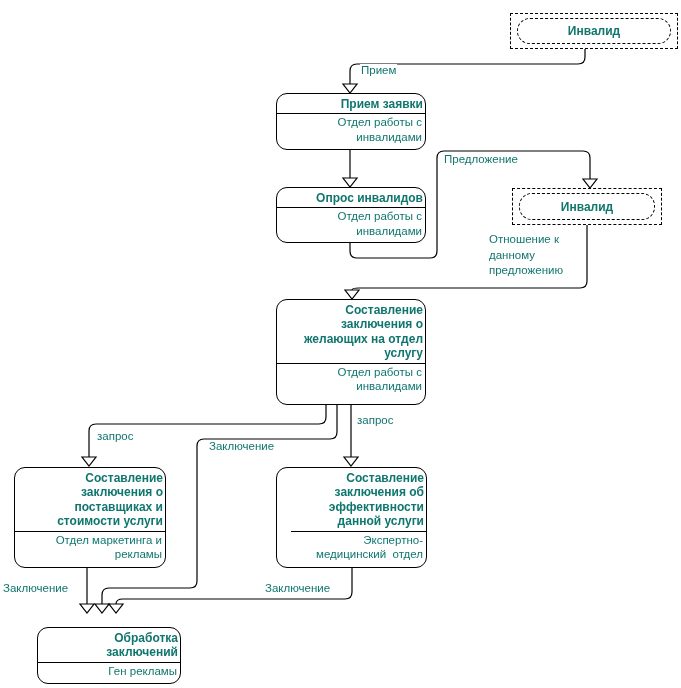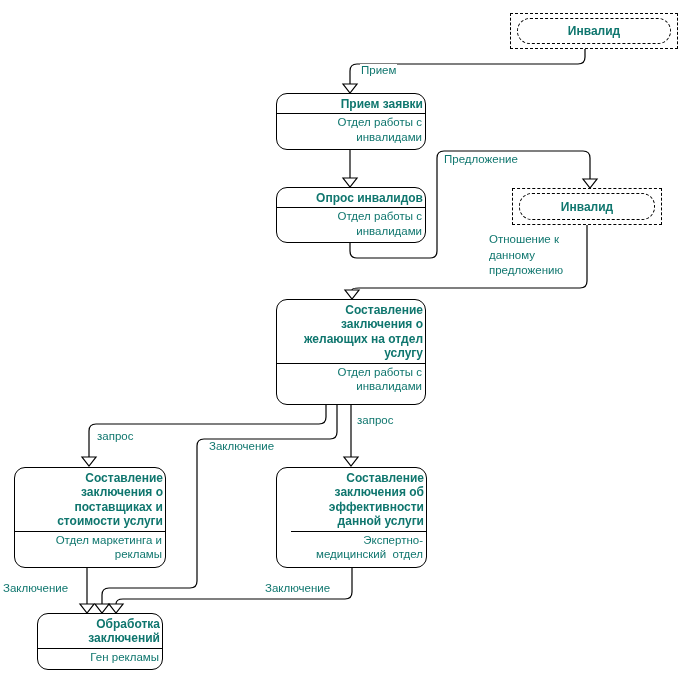--- a/index.html
+++ b/index.html
@@ -77,21 +77,21 @@
     <div class="ptitle">Составление заключения о поставщиках и стоимости услуги</div>
     <div class="pdept">Отдел маркетинга и рекламы</div>
   </div>
 
   <div class="pbox" style="left:276px;top:467px;width:151px;height:101px;padding-left:14px;">
     <div class="ptitle">Составление заключения об эффективности данной услуги</div>
     <div class="pdept">Экспертно-
 медицинский  отдел</div>
   </div>
 
-  <div class="pbox" style="left:37px;top:613px;width:126px;height:57px;">
+  <div class="pbox" style="left:37px;top:627px;width:144px;height:57px;">
     <div class="ptitle">Обработка заключений</div>
     <div class="pdept">Ген рекламы</div>
   </div>
 
   <div class="flabel" style="left:360px;top:64px;">Прием</div>
   <div class="flabel" style="left:443px;top:153px;">Предложение</div>
   <div class="flabel wrap" style="left:488px;top:232px;width:94px;line-height:1.35;">Отношение к данному предложению</div>
   <div class="flabel" style="left:96px;top:430px;">запрос</div>
   <div class="flabel" style="left:208px;top:440px;">Заключение</div>
   <div class="flabel" style="left:356px;top:414px;">запрос</div>

